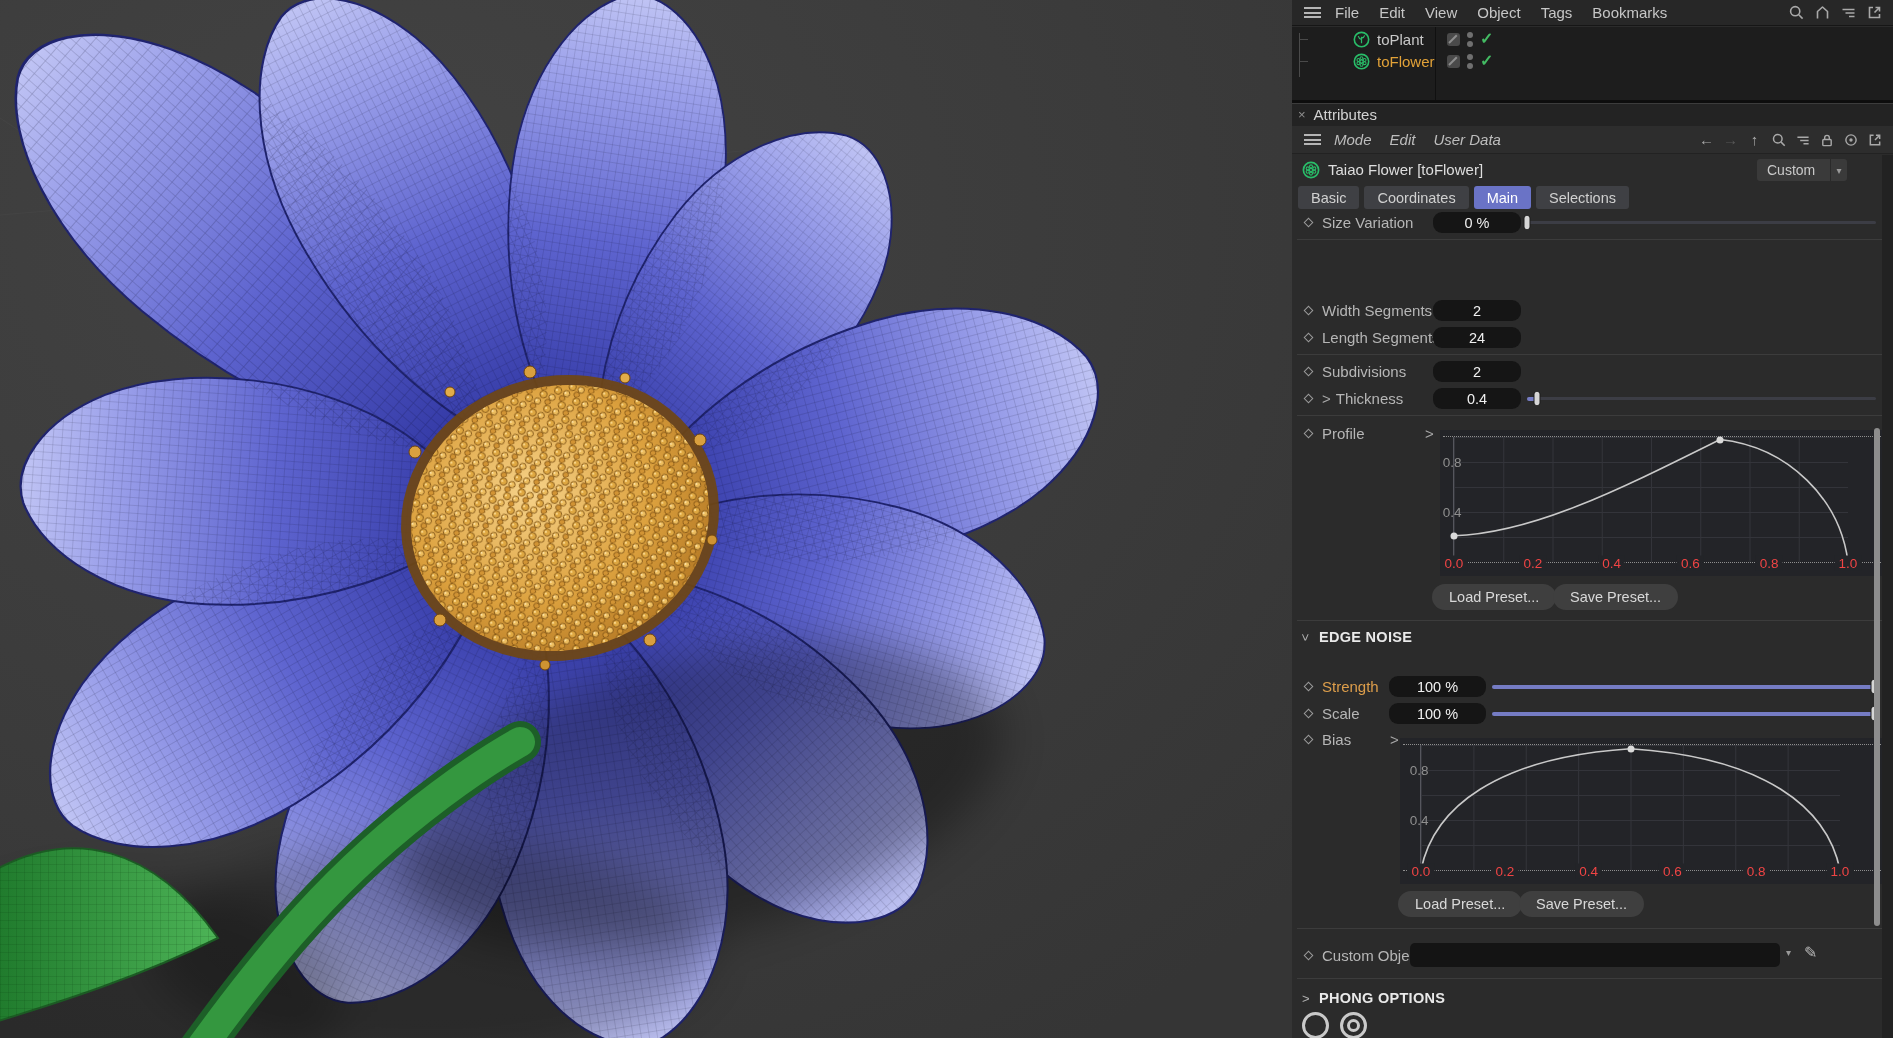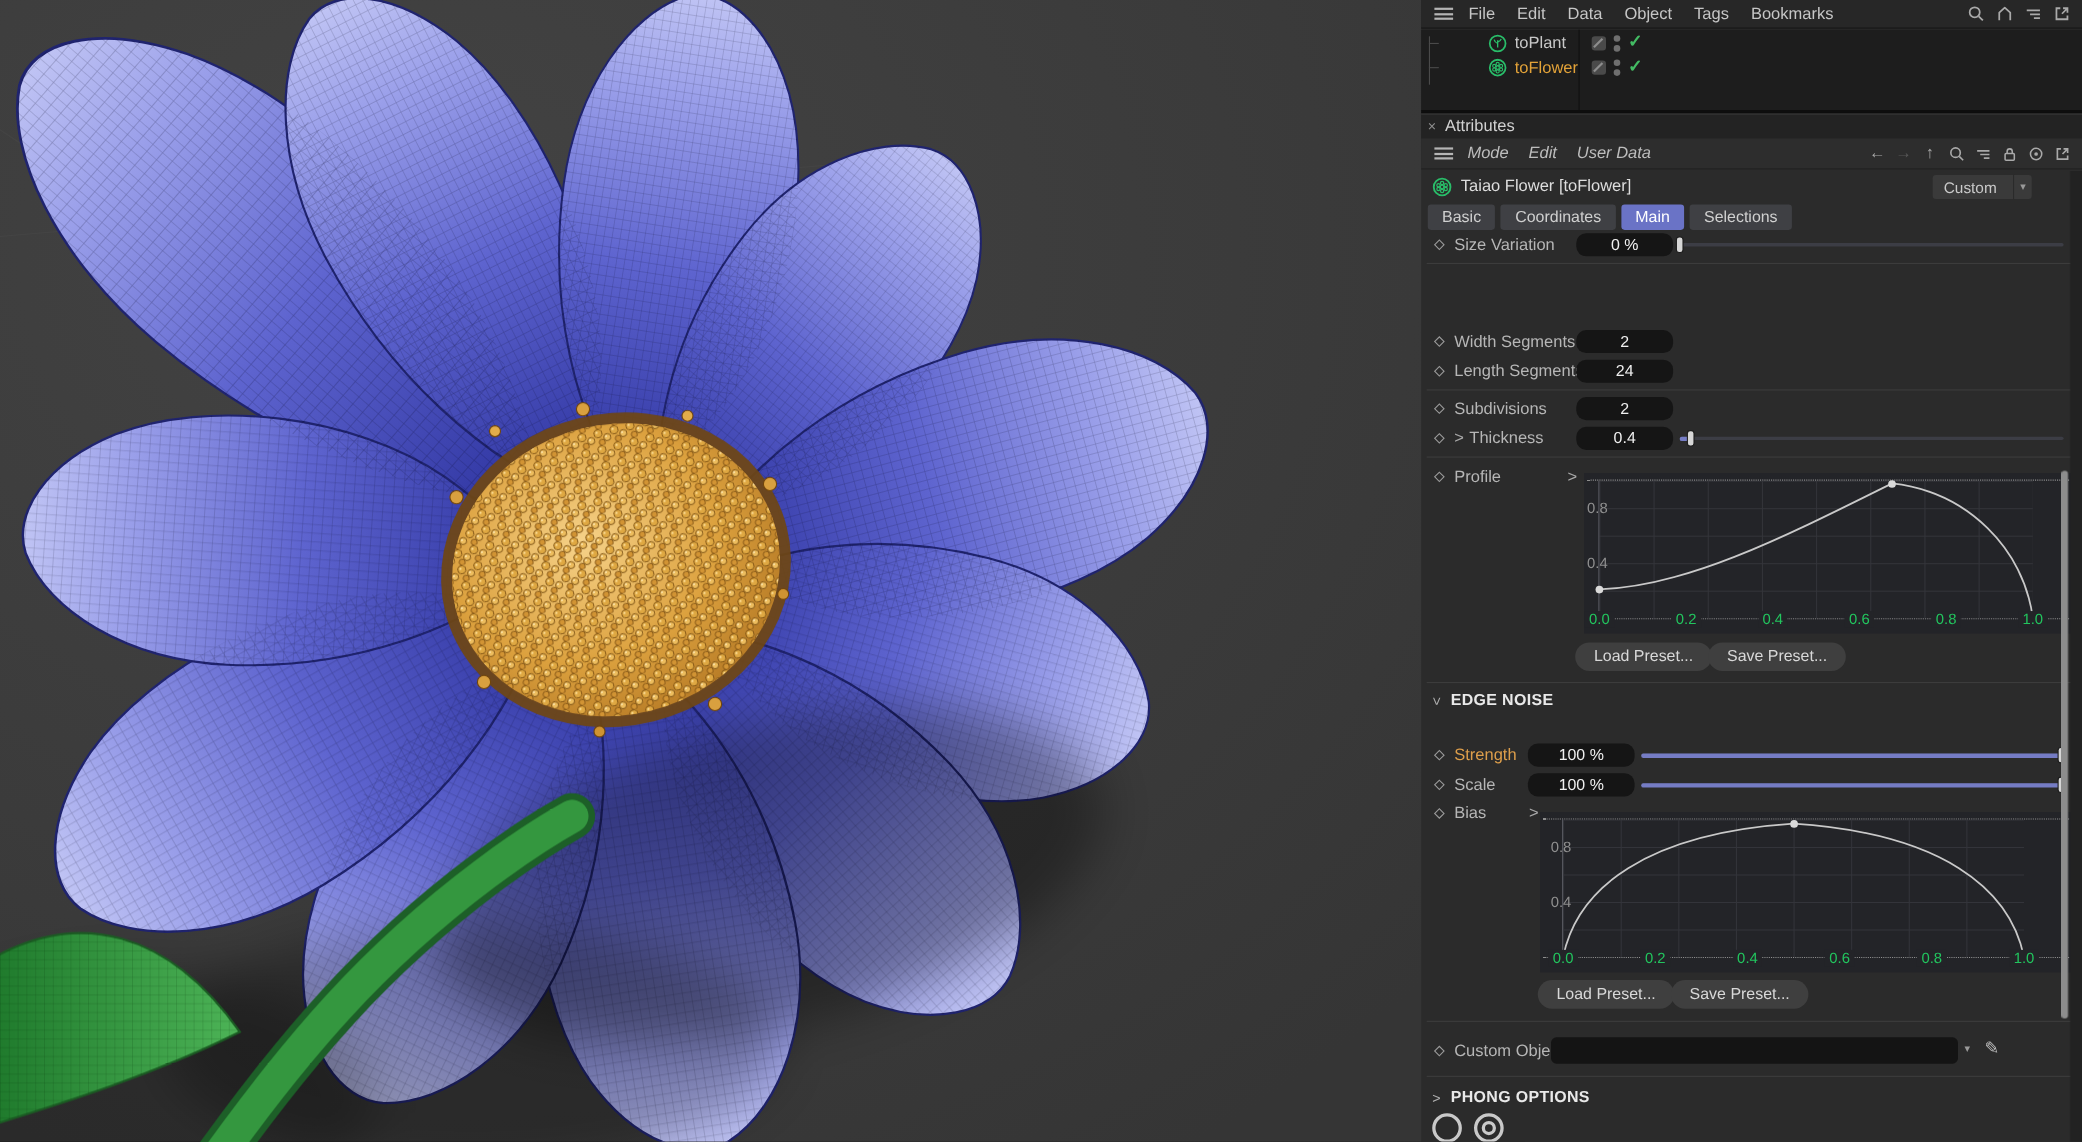--- a/index.html
+++ b/index.html
@@ -100,21 +100,21 @@
   .dotline.bot{bottom:13px;}
   .plot{position:absolute;top:7px;bottom:14px;border-left:1px solid #55565d;
     background-image:linear-gradient(to right,#33343a 1px,transparent 1px),
                      linear-gradient(to bottom,#33343a 1px,transparent 1px);
     background-size:12.5% 20%;}
   .curve{position:absolute;inset:0;width:100%;height:100%;overflow:visible;}
   .curve path{fill:none;stroke:#c9c9c9;stroke-width:1.6px;vector-effect:non-scaling-stroke;}
   .dots,.xlabels,.ylabels{position:absolute;inset:0;pointer-events:none;}
   .dot{position:absolute;width:7px;height:7px;border-radius:50%;background:#dadada;transform:translate(-50%,-50%);}
   .xlab{position:absolute;top:calc(100% + 1px);transform:translate(-50%,-50%);
-    color:#22c55e;font-size:13.5px;background:#232428;padding:0 4px;}
+    color:#ef4444;font-size:13.5px;background:#232428;padding:0 4px;}
   .ylab{position:absolute;left:0;transform:translate(-60%,-50%);color:#8f8f8f;font-size:13.5px;}
 
   
   .inputbox{position:absolute;left:108px;top:3px;width:370px;height:24px;background:#141414;border-radius:5px;}
   .pencil{color:#b9b9b9;font-size:16px;}
 
   
   .sgutter{position:absolute;right:0;top:155px;bottom:0;width:11px;background:#222;}
   .sthumb{position:absolute;right:13px;top:428px;height:498px;width:6px;background:#8d8d8d;border-radius:3px;}
 
@@ -247,21 +247,21 @@
       </g>
     </svg>
   </div>
 
   <div id="panel">
 
     <div class="menubar">
       <span class="burger"></span>
       <span class="mitem">File</span>
       <span class="mitem">Edit</span>
-      <span class="mitem">Data</span>
+      <span class="mitem">View</span>
       <span class="mitem">Object</span>
       <span class="mitem">Tags</span>
       <span class="mitem">Bookmarks</span>
       <span class="iconrow">
         <span class="ic">
           <svg width="15" height="15" viewBox="0 0 15 15">
               <circle cx="6.2" cy="6.2" r="4.6" fill="none" stroke="#a9a9a9" stroke-width="1.6"></circle>
               <line x1="9.8" y1="9.8" x2="13.6" y2="13.6" stroke="#a9a9a9" stroke-width="1.6"></line>
             </svg>
         </span>

